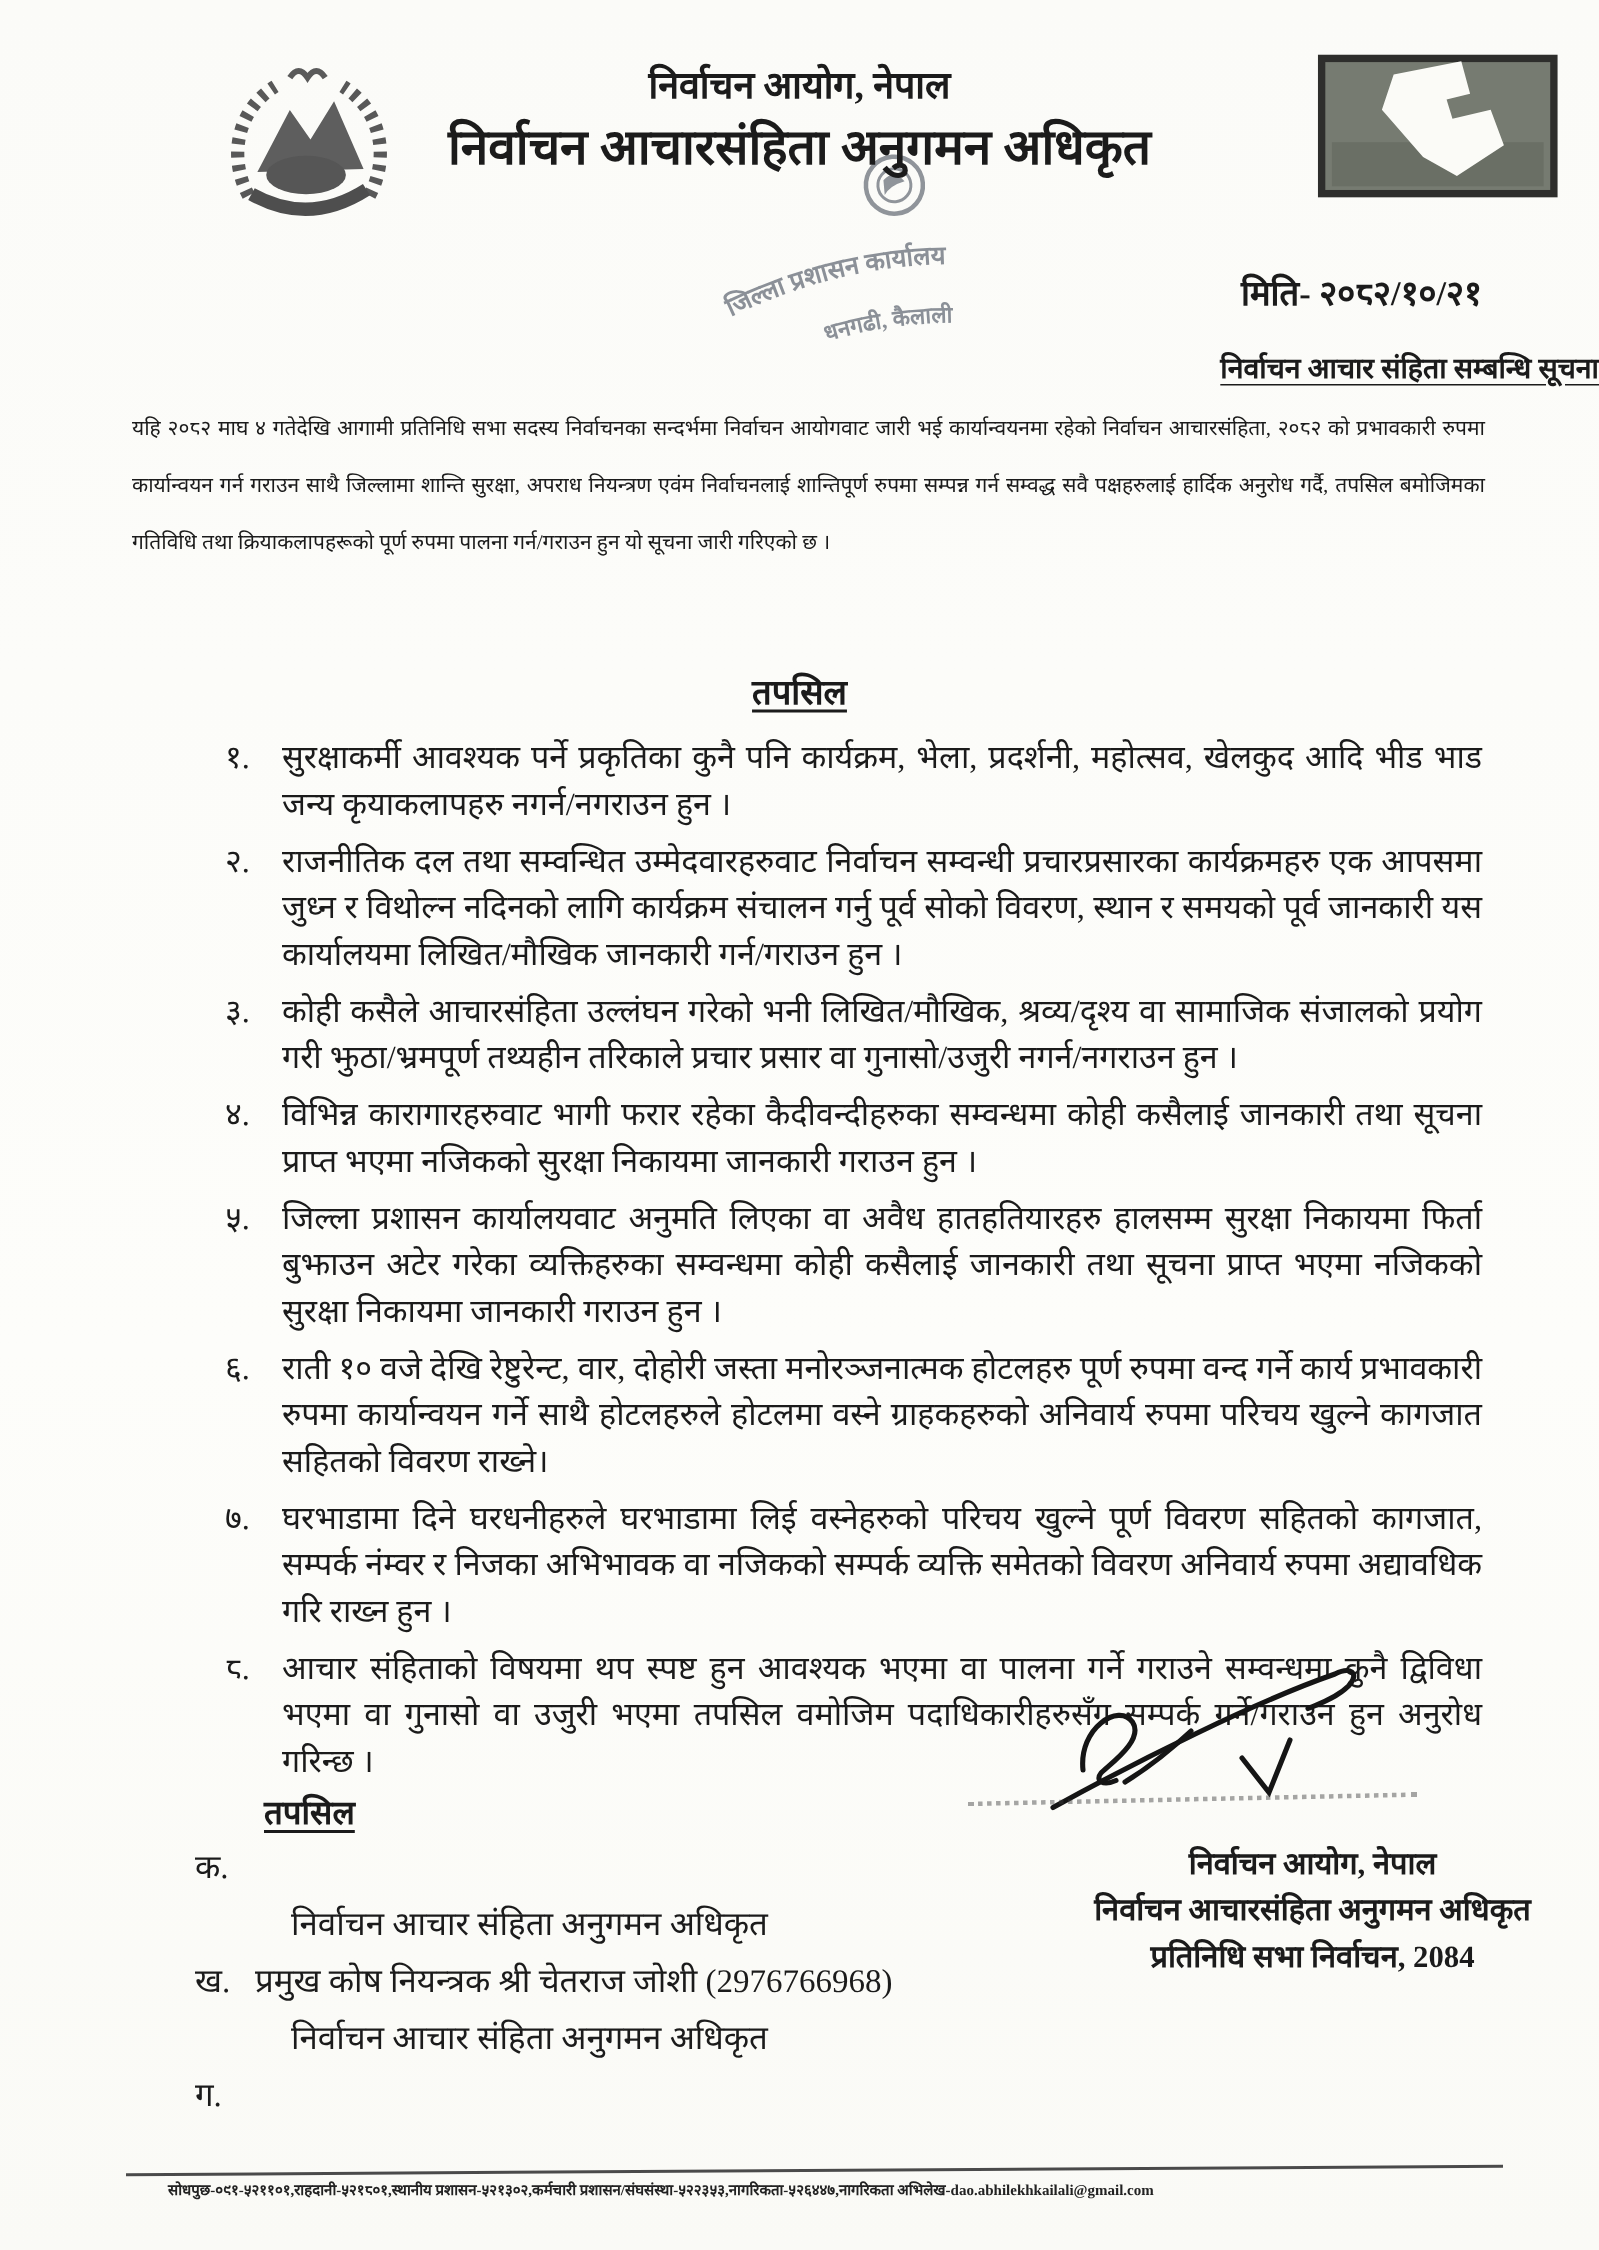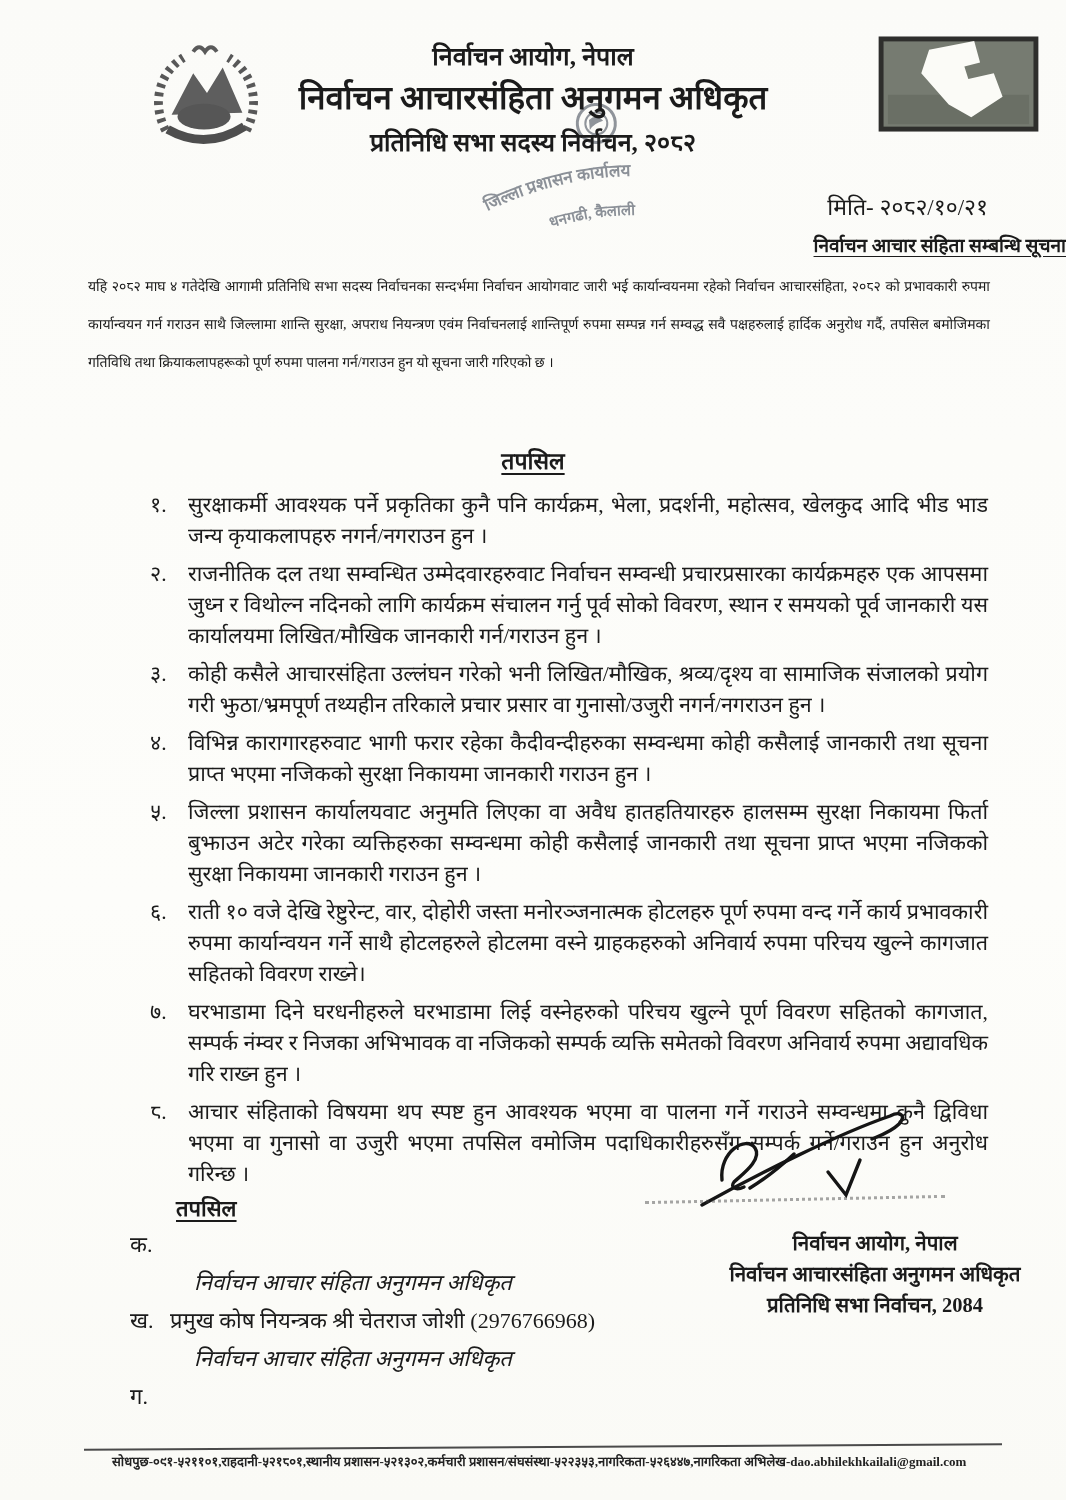--- a/index.html
+++ b/index.html
@@ -14,43 +14,43 @@
     overflow:hidden;
   }
   .abs{position:absolute;}
   
   .hdr-org{top:38px;left:0;width:100%;text-align:center;font-size:25px;font-weight:bold;}
   .hdr-title{top:74px;left:0;width:100%;text-align:center;font-size:33px;font-weight:bold;}
   .hdr-sub{top:124px;left:0;width:100%;text-align:center;font-size:25px;font-weight:bold;}
   .emblem{top:36px;left:142px;}
   .ballot{top:36px;left:878px;}
   .stamp{top:98px;left:452px;opacity:.6;transform:rotate(-5deg);}
-  .date-line{top:190px;right:78px;font-size:23px;font-weight:normal;}
+  .date-line{top:178px;right:78px;font-size:23px;font-weight:bold;}
   
   .notice-heading{top:232px;left:0;width:100%;text-align:right;font-size:19px;font-weight:bold;text-decoration:underline;text-underline-offset:4px;}
   .body-para{top:268px;left:88px;width:902px;font-size:14px;line-height:38px;text-align:justify;}
   .tapasil-center{top:444px;left:0;width:100%;text-align:center;font-size:23px;font-weight:bold;text-decoration:underline;text-underline-offset:4px;}
   .item-list{top:490px;left:150px;width:838px;}
   .item{display:flex;gap:10px;font-size:21.5px;line-height:31px;margin-bottom:7px;text-align:justify;}
   .item-num{flex:0 0 28px;}
   .item-text{flex:1;}
   
   .bottom{top:1192px;left:130px;width:600px;}
   .tapasil-left{margin-left:46px;font-size:22px;font-weight:bold;text-decoration:underline;text-underline-offset:4px;}
   .contact{margin-top:8px;font-size:22px;}
   .contact-l1{display:flex;gap:14px;line-height:30px;}
   .contact-label{flex:0 0 26px;}
-  .contact-l2{margin-left:64px;line-height:30px;margin-top:8px;font-style:italic;}
+  .contact-l2{margin-left:64px;line-height:30px;margin-top:8px;}
   
   .sig-svg{top:1102px;left:688px;}
   .sig-dots{top:1198px;left:645px;width:300px;border-top:3px dotted #3d3d3d;opacity:.45;transform:rotate(-1.2deg);}
   .sig-block{top:1228px;left:700px;width:350px;text-align:center;font-size:20.5px;font-weight:bold;line-height:31px;}
   
   .footer-rule{top:1446px;left:84px;width:918px;border-top:2px solid #4a4a4a;transform:rotate(-0.35deg);}
-  .footer-text{top:1452px;left:112px;width:940px;font-size:13px;font-weight:bold;white-space:nowrap;color:#222;}
+  .footer-text{top:1452px;left:112px;width:940px;font-size:10px;font-weight:bold;white-space:nowrap;color:#222;}
 </style>
 </head>
 <body>
 
 <div class="page">
 
   <div class="abs emblem">
     <svg width="128" height="118" viewBox="0 0 130 120" aria-hidden="true">
       <path d="M24,96 C10,70 16,38 42,22" stroke="#585858" stroke-width="9" fill="none" stroke-dasharray="4 5"></path>
       <path d="M106,96 C120,70 114,38 88,22" stroke="#585858" stroke-width="9" fill="none" stroke-dasharray="4 5"></path>
@@ -80,21 +80,20 @@
       </text>
       <path id="stampArc2" d="M84,128 Q148,112 216,126" fill="none"></path>
       <text font-size="15" font-weight="bold" fill="#414a58" font-family="Liberation Serif, serif">
         <textPath href="#stampArc2" startOffset="10">धनगढी, कैलाली</textPath>
       </text>
     </svg>
   </div>
 
   <div class="abs hdr-org">निर्वाचन आयोग, नेपाल</div>
   <div class="abs hdr-title">निर्वाचन आचारसंहिता अनुगमन अधिकृत</div>
-  <div class="abs hdr-sub">प्रतिनिधि सभा सदस्य निर्वाचन, २०८२</div>
   <div class="abs date-line">मिति- २०८२/१०/२१</div>
 
   <div class="abs notice-heading">निर्वाचन आचार संहिता सम्बन्धि सूचना</div>
   <div class="abs body-para">यहि २०८२ माघ ४ गतेदेखि आगामी प्रतिनिधि सभा सदस्य निर्वाचनका सन्दर्भमा निर्वाचन आयोगवाट जारी भई कार्यान्वयनमा रहेको निर्वाचन आचारसंहिता, २०८२ को प्रभावकारी रुपमा कार्यान्वयन गर्न गराउन साथै जिल्लामा शान्ति सुरक्षा, अपराध नियन्त्रण एवंम निर्वाचनलाई शान्तिपूर्ण रुपमा सम्पन्न गर्न सम्वद्ध सवै पक्षहरुलाई हार्दिक अनुरोध गर्दै, तपसिल बमोजिमका गतिविधि तथा क्रियाकलापहरूको पूर्ण रुपमा पालना गर्न/गराउन हुन यो सूचना जारी गरिएको छ ।</div>
   <div class="abs tapasil-center">तपसिल</div>
 
   <div class="abs item-list">
     <div class="item">
       <span class="item-num">१.</span>
       <span class="item-text">सुरक्षाकर्मी आवश्यक पर्ने प्रकृतिका कुनै पनि कार्यक्रम, भेला, प्रदर्शनी, महोत्सव, खेलकुद आदि भीड भाड जन्य कृयाकलापहरु नगर्न/नगराउन हुन ।</span>

